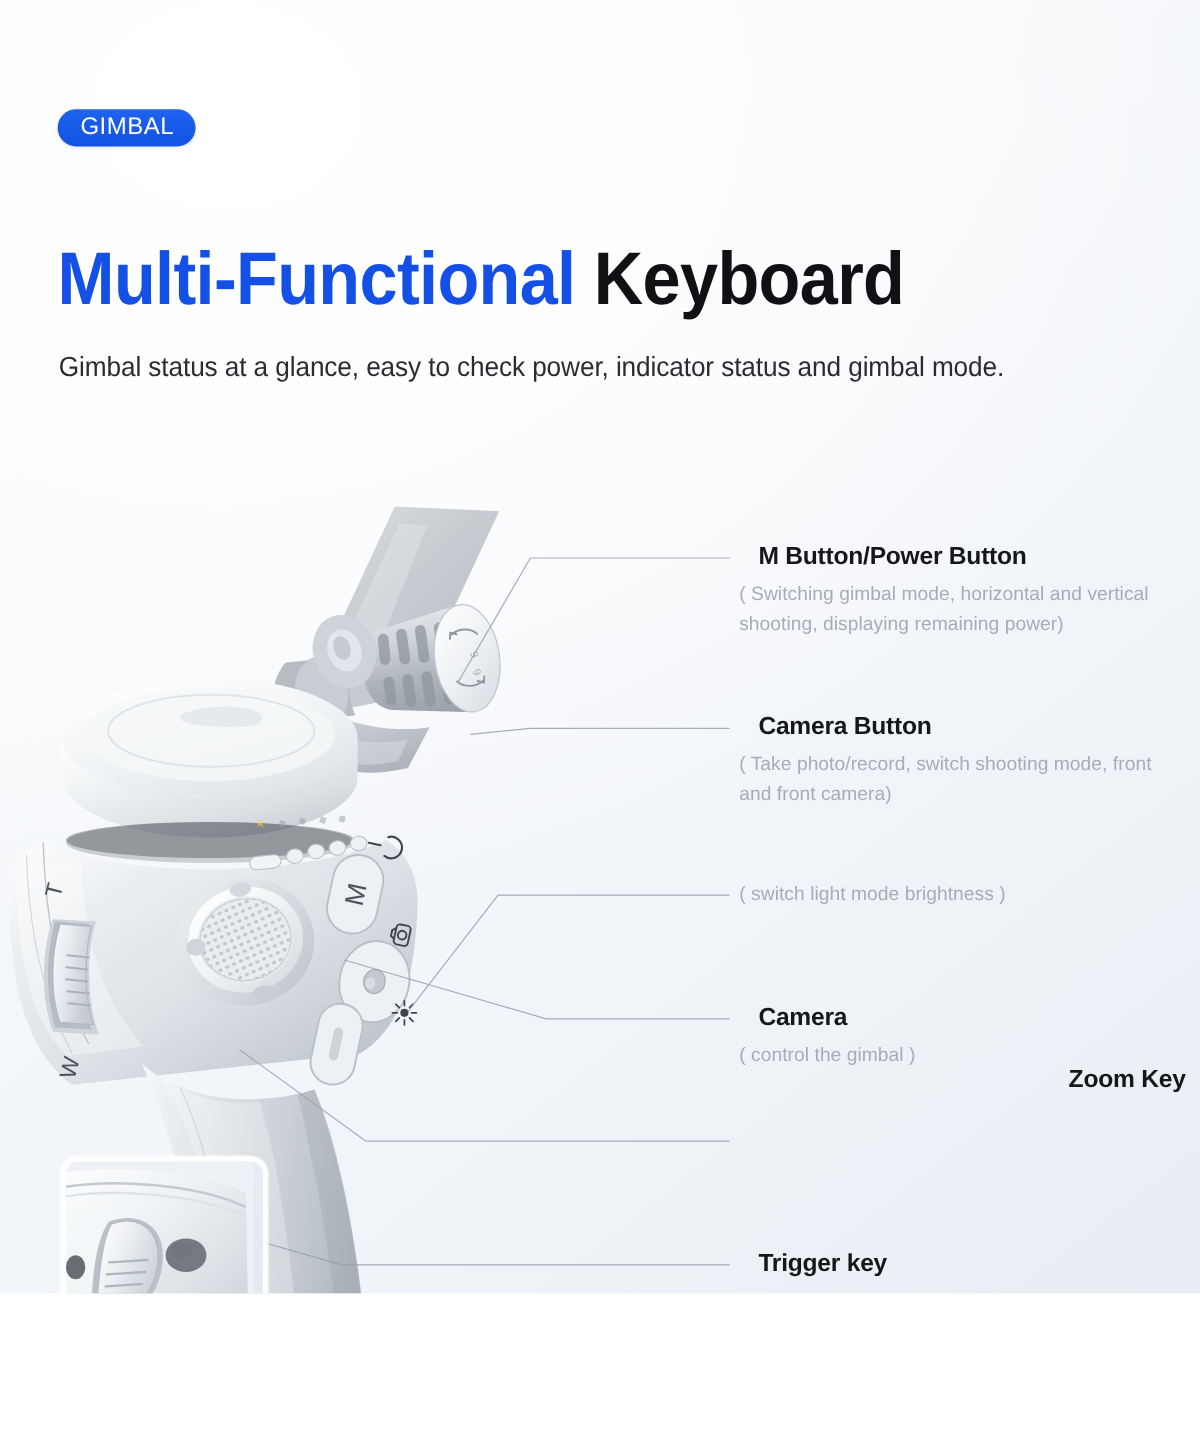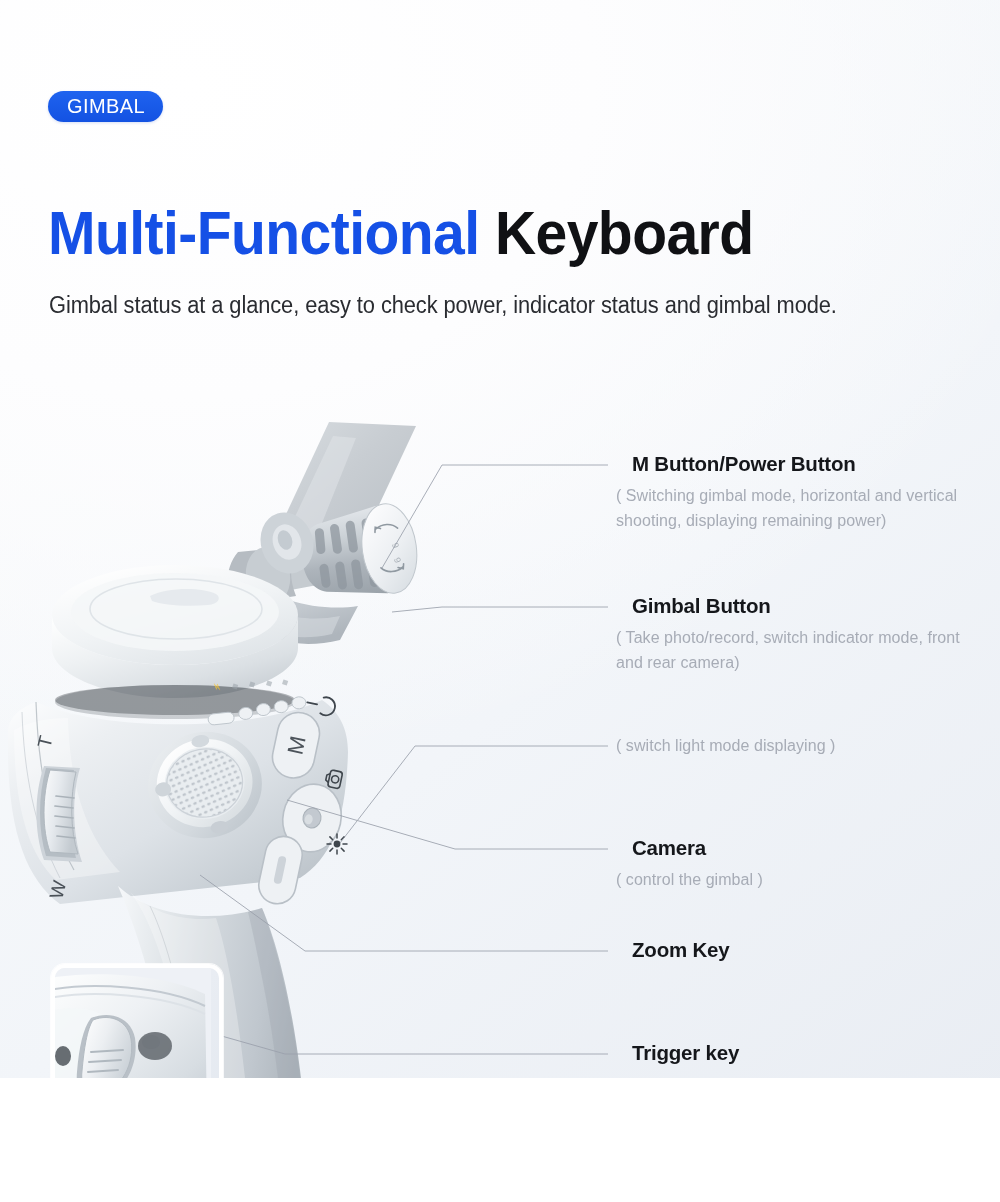--- a/index.html
+++ b/index.html
@@ -395,34 +395,34 @@
       <ellipse cx="8" cy="88" rx="8" ry="10" fill="#4e555b" opacity="0.85"></ellipse>
     </svg>
   </div>
 
   <div class="callout" style="top:452px;">
     <p class="c-title">M Button/Power Button</p>
     <p class="c-desc">( Switching gimbal mode, horizontal and vertical shooting, displaying remaining power)</p>
   </div>
 
   <div class="callout" style="top:594px;">
-    <p class="c-title">Gimbal Button</p>
-    <p class="c-desc">( Take photo/record, switch indicator mode, front and rear camera)</p>
+    <p class="c-title">Camera Button</p>
+    <p class="c-desc">( Take photo/record, switch shooting mode, front and front camera)</p>
   </div>
 
   <div class="callout" style="top:733px;">
-    <p class="c-desc">( switch light mode displaying )</p>
+    <p class="c-desc">( switch light mode brightness )</p>
   </div>
 
   <div class="callout" style="top:836px;">
     <p class="c-title">Camera</p>
     <p class="c-desc">( control the gimbal )</p>
   </div>
 
-  <div class="callout" style="top:938px;">
+  <div class="callout" style="top:888px;text-align:right;">
     <p class="c-title">Zoom Key</p>
   </div>
 
   <div class="callout" style="top:1041px;">
     <p class="c-title">Trigger key</p>
   </div>
 
 </div>
 
 </body></html>

